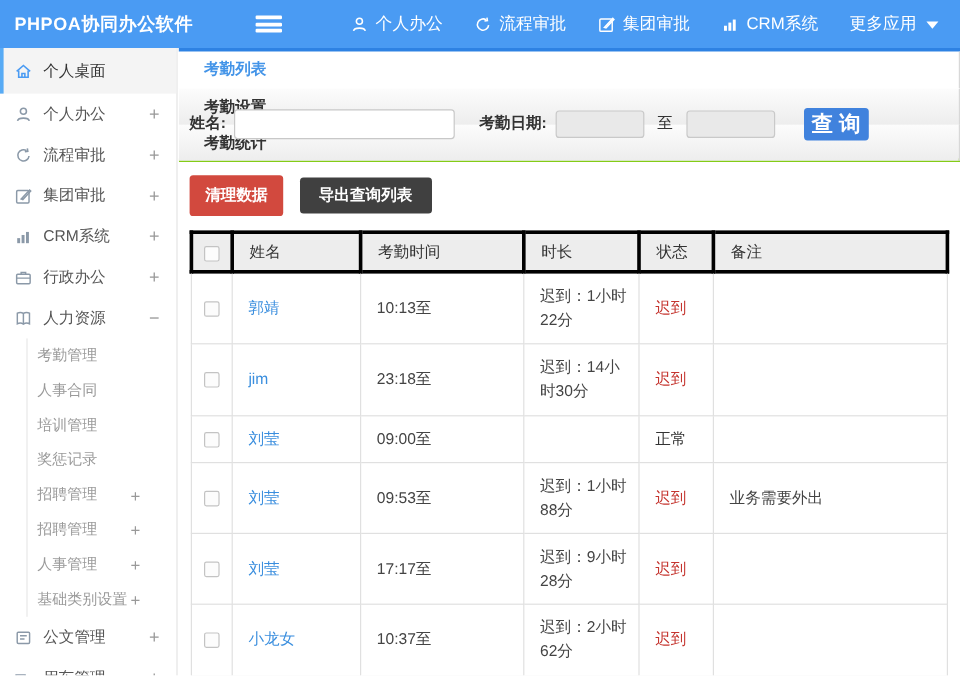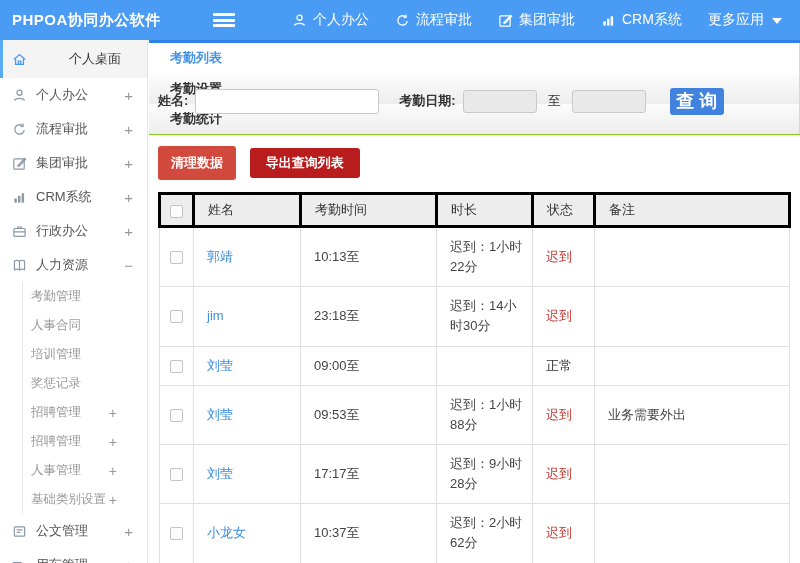--- a/index.html
+++ b/index.html
@@ -12,47 +12,47 @@
   .hamburger { width:22px; height:14px; display:flex; flex-direction:column; justify-content:space-between; cursor:pointer; margin-right:10px; }
   .hamburger i { display:block; height:3px; background:#fff; border-radius:1px; }
   .topnav { display:flex; align-items:center; }
   .nav-item { display:flex; align-items:center; margin-left:26px; font-size:14px; cursor:pointer; white-space:nowrap; }
   .nav-item .icn { display:inline-flex; margin-right:6px; }
   .caret { width:0; height:0; border-left:5px solid transparent; border-right:5px solid transparent; border-top:6px solid #fff; margin-left:8px; margin-top:2px; }
 
   
   .sidebar { position:absolute; top:40px; left:0; width:148px; height:523px; background:#fff; border-right:1px solid #e4e4e4; overflow:hidden; }
   .side-item { height:34px; display:flex; align-items:center; padding:0 14px 0 12px; color:#555; font-size:13px; cursor:pointer; }
-  .side-item.active { height:38px; background:#f4f4f4; border-left:3px solid #58abf5; padding-left:9px; color:#333;gap:33px; }
+  .side-item.active { height:38px; background:#f4f4f4; border-left:3px solid #58abf5; padding-left:9px; color:#333; }
   .side-item .icn { display:inline-flex; margin-right:9px; color:#8b99a8; }
   .side-item.active .icn { color:#4a9bf3; }
   .side-item .expander { margin-left:auto; color:#999; font-size:15px; font-weight:normal; }
   .subitems { margin-left:22px; border-left:1px solid #e8e8e8; }
   .sub-item { height:29px; display:flex; align-items:center; padding:0 30px 0 8px; color:#9a9a9a; font-size:12.5px; cursor:pointer; }
   .sub-item .expander { margin-left:auto; color:#999; font-size:14px; }
 
   
   .content { position:absolute; top:40px; left:149px; width:651px; height:523px; border-top:3px solid #2e82e3; background:#fff; overflow:hidden; }
 
   .tabbar { height:31px; background:linear-gradient(#fbfbfb,#ececec); border-bottom:1px solid #d8d8d8; display:flex;flex-direction:column; }
   .tab { padding:0 21px; line-height:30px; font-size:13px; font-weight:bold; color:#333; border-right:1px solid #d8d8d8; cursor:pointer; background:linear-gradient(#fcfcfc,#ededed); }
   .tab.active { background:#fff; color:#4394e8; border-bottom:1px solid #fff; }
 
-  .filterbar { height:61px; display:flex; align-items:center; padding:0 9px; background:#fdfdfd; border-bottom:7px solid #84cc16; }
+  .filterbar { height:61px; display:flex; align-items:center; padding:0 9px; background:#fdfdfd; border-bottom:3px solid #84cc16; }
   .flabel { font-weight:bold; font-size:13px; color:#333; margin-right:7px; white-space:nowrap; }
   .name-input { width:184px; height:25px; border:1px solid #c8c8c8; border-radius:3px; padding:0 6px; font-size:12px; outline:none; }
   .date-label { margin-left:20px; }
   .date-input { width:74px; height:23px; background:#e9e9e9; border:1px solid #c9c9c9; border-radius:3px; }
   .to-label { margin:0 11px; font-size:13px; color:#333; }
   .search-btn { margin-left:24px; width:54px; height:27px; background:#4082dd; color:#fff; border:none; border-radius:3px; font-size:18px; font-weight:bold; cursor:pointer; font-family:inherit; }
 
   .actionbar { padding:11px 9px 10px 9px; }
   .btn { display:inline-block; border:none; border-radius:3px; color:#fff; font-size:13px; font-weight:bold; padding:8px 13px; cursor:pointer; font-family:inherit; }
   .btn-clean { background:#d2493e; }
-  .btn-export { background:#b91c1c; margin-left:10px; padding:6px 16px; }
+  .btn-export { background:#404040; margin-left:10px; padding:6px 16px; }
 
   table.grid { border-collapse:collapse; margin:2px 8px 0 9px; width:633px; table-layout:fixed; font-size:13px; }
   .grid th { background:#ededed; border:3px solid #000000; height:33px; font-weight:normal; color:#333; text-align:left; padding:0 0 0 13px; }
   .grid td { border:1px solid #e0e0e0; padding:9px 8px 9px 13px; color:#444; line-height:1.55; background:#fff; vertical-align:middle; word-break:break-all; }
   .grid th.cbcol, .grid td.cbcol { width:34px; text-align:center; padding:0; }
   .col-name  { width:107px; }
   .col-time  { width:136px; }
   .col-dur   { width:96px; }
   .col-stat  { width:62px; }
   .grid td.name a { color:#3a8ede; text-decoration:none; cursor:pointer; }

